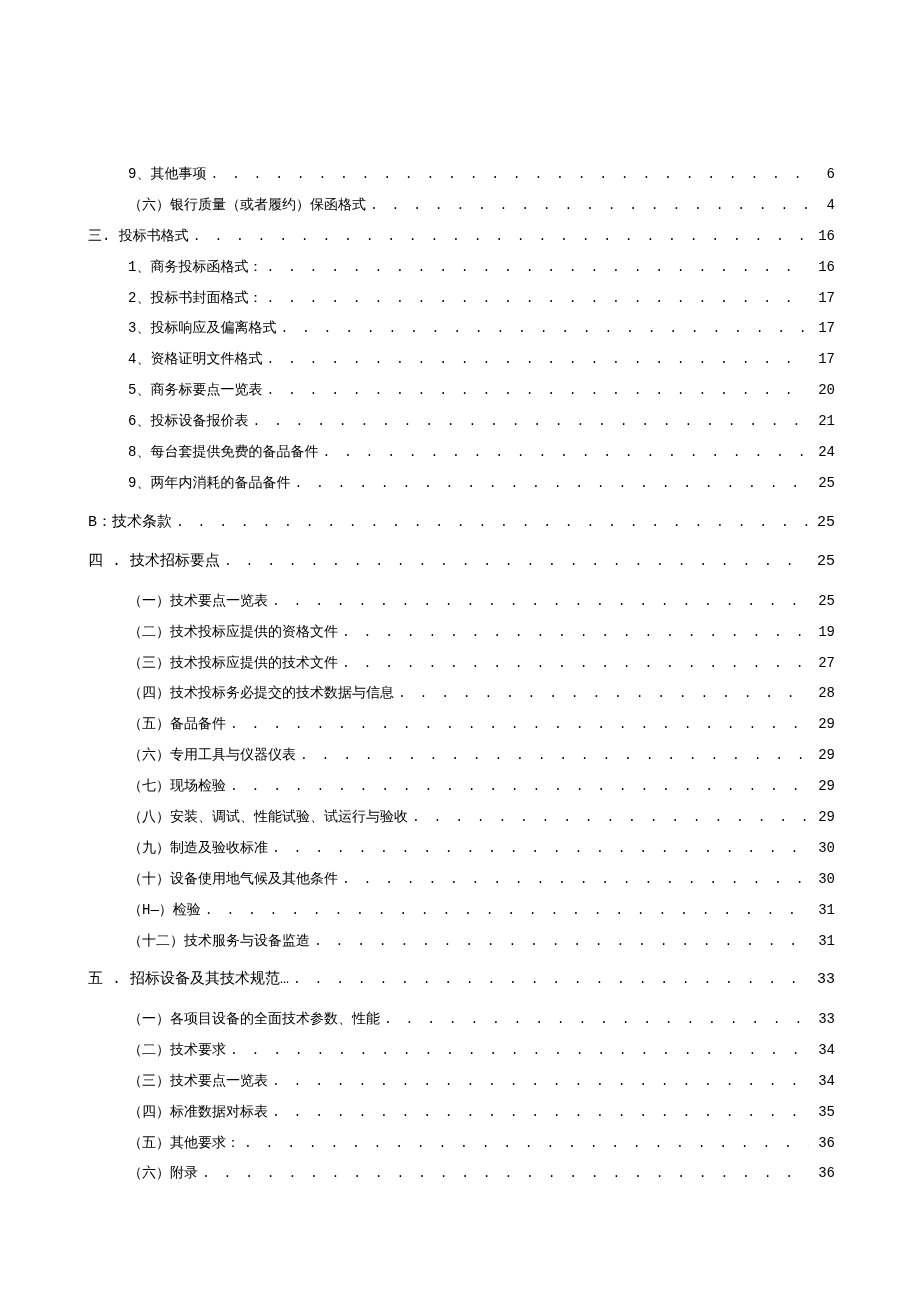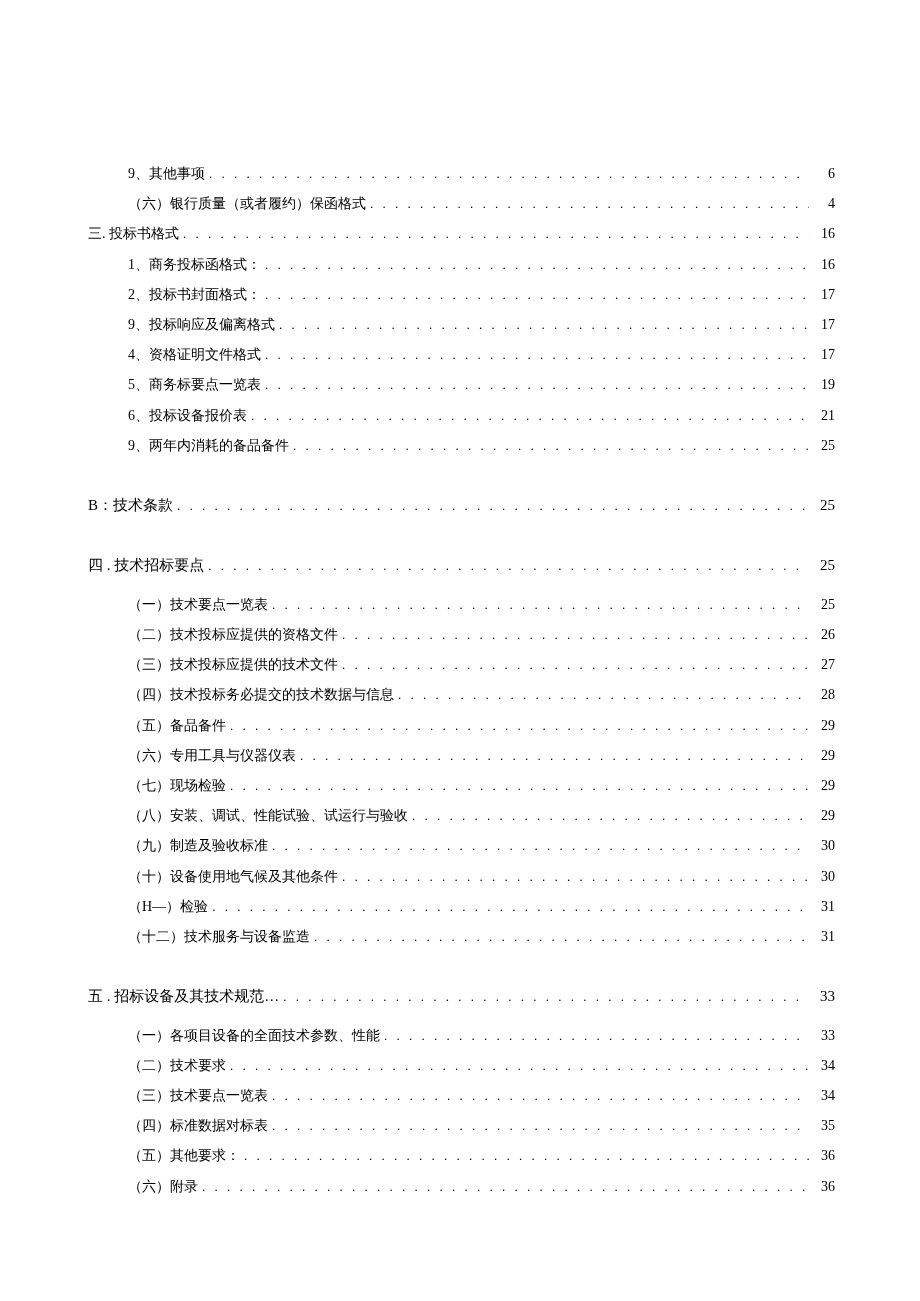--- a/index.html
+++ b/index.html
@@ -7,37 +7,38 @@
       width: 920px;
       height: 1301px;
       background: #ffffff;
       font-family: "SimSun", "宋体", serif;
       font-size: 14px;
       color: #000000;
       padding: 165px 85px 0 88px;
     }
     .toc-container {
       width: 100%;
+      font-family: Liberation Mono, monospace;
     }
     .toc-row {
       display: flex;
       align-items: baseline;
       white-space: nowrap;
       margin-bottom: 12px;
       line-height: 1.3;
     }
     .toc-row.level-1 {
       padding-left: 0;
     }
     .toc-row.level-2 {
       padding-left: 40px;
     }
     .toc-row.section {
       font-size: 15px;
-      margin-top: 41px;
+      margin-top: 20px;
       margin-bottom: 20px;
     }
     .toc-label {
       flex: 0 0 auto;
     }
     .toc-dots {
       flex: 1 1 auto;
       overflow: hidden;
       letter-spacing: 3px;
       color: #000000;
@@ -76,38 +77,43 @@
       <span class="toc-label">1、商务投标函格式：</span>
       <span class="toc-dots"></span>
       <span class="toc-page">16</span>
     </div>
     <div class="toc-row level-2">
       <span class="toc-label">2、投标书封面格式：</span>
       <span class="toc-dots"></span>
       <span class="toc-page">17</span>
     </div>
     <div class="toc-row level-2">
-      <span class="toc-label">9、投标响应及偏离格式</span>
+      <span class="toc-label">3、投标响应及偏离格式</span>
       <span class="toc-dots"></span>
       <span class="toc-page">17</span>
     </div>
     <div class="toc-row level-2">
       <span class="toc-label">4、资格证明文件格式</span>
       <span class="toc-dots"></span>
       <span class="toc-page">17</span>
     </div>
     <div class="toc-row level-2">
       <span class="toc-label">5、商务标要点一览表</span>
       <span class="toc-dots"></span>
-      <span class="toc-page">19</span>
+      <span class="toc-page">20</span>
     </div>
     <div class="toc-row level-2">
       <span class="toc-label">6、投标设备报价表</span>
       <span class="toc-dots"></span>
       <span class="toc-page">21</span>
+    </div>
+    <div class="toc-row level-2">
+      <span class="toc-label">8、每台套提供免费的备品备件</span>
+      <span class="toc-dots"></span>
+      <span class="toc-page">24</span>
     </div>
     <div class="toc-row level-2">
       <span class="toc-label">9、两年内消耗的备品备件</span>
       <span class="toc-dots"></span>
       <span class="toc-page">25</span>
     </div>
     <div class="toc-row level-1 section">
       <span class="toc-label">B：技术条款</span>
       <span class="toc-dots"></span>
       <span class="toc-page">25</span>
@@ -118,21 +124,21 @@
       <span class="toc-page">25</span>
     </div>
     <div class="toc-row level-2">
       <span class="toc-label">（一）技术要点一览表</span>
       <span class="toc-dots"></span>
       <span class="toc-page">25</span>
     </div>
     <div class="toc-row level-2">
       <span class="toc-label">（二）技术投标应提供的资格文件</span>
       <span class="toc-dots"></span>
-      <span class="toc-page">26</span>
+      <span class="toc-page">19</span>
     </div>
     <div class="toc-row level-2">
       <span class="toc-label">（三）技术投标应提供的技术文件</span>
       <span class="toc-dots"></span>
       <span class="toc-page">27</span>
     </div>
     <div class="toc-row level-2">
       <span class="toc-label">（四）技术投标务必提交的技术数据与信息</span>
       <span class="toc-dots"></span>
       <span class="toc-page">28</span>

